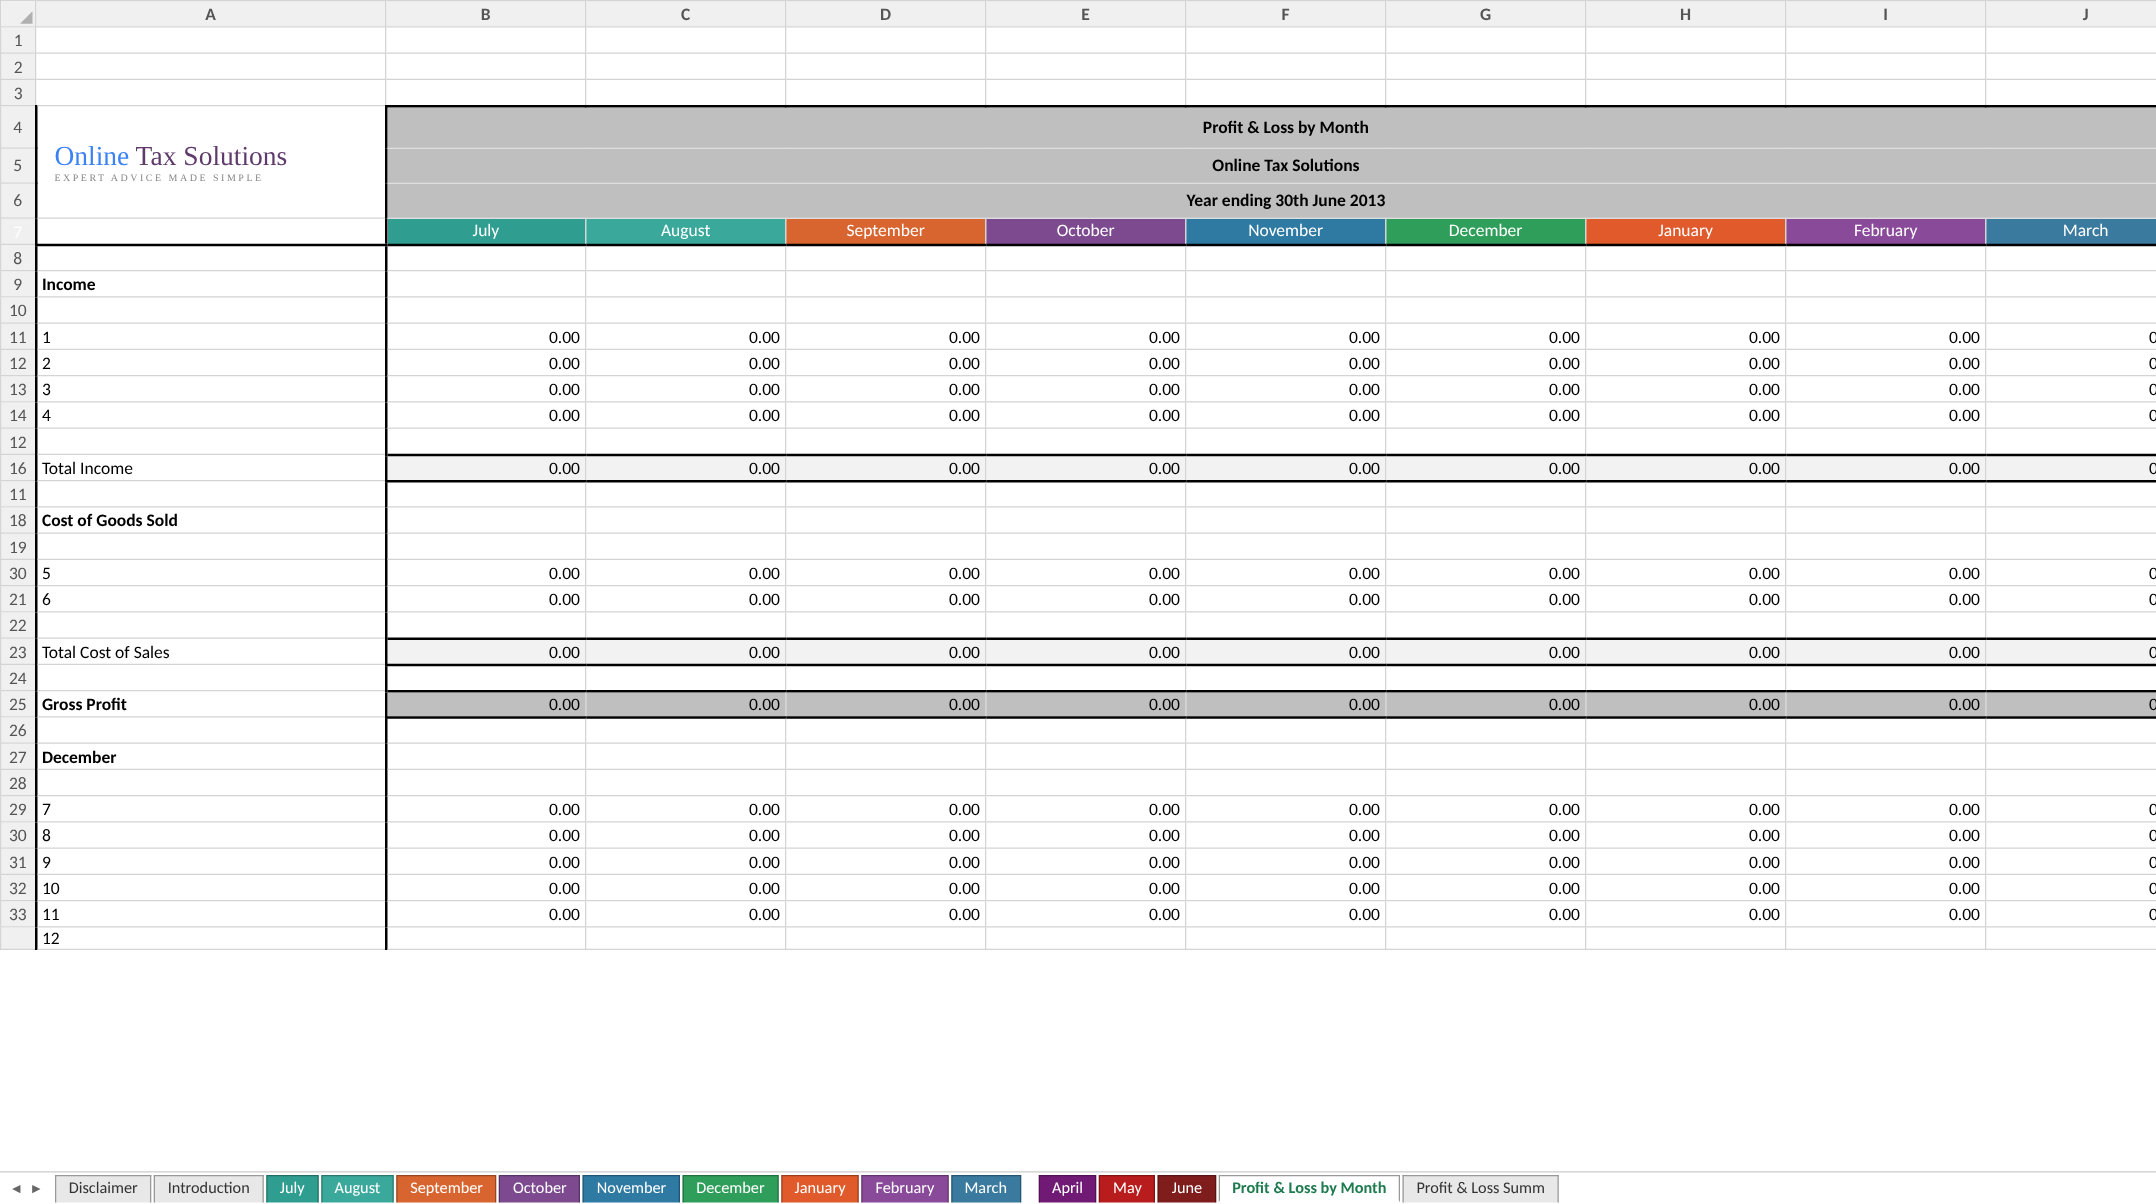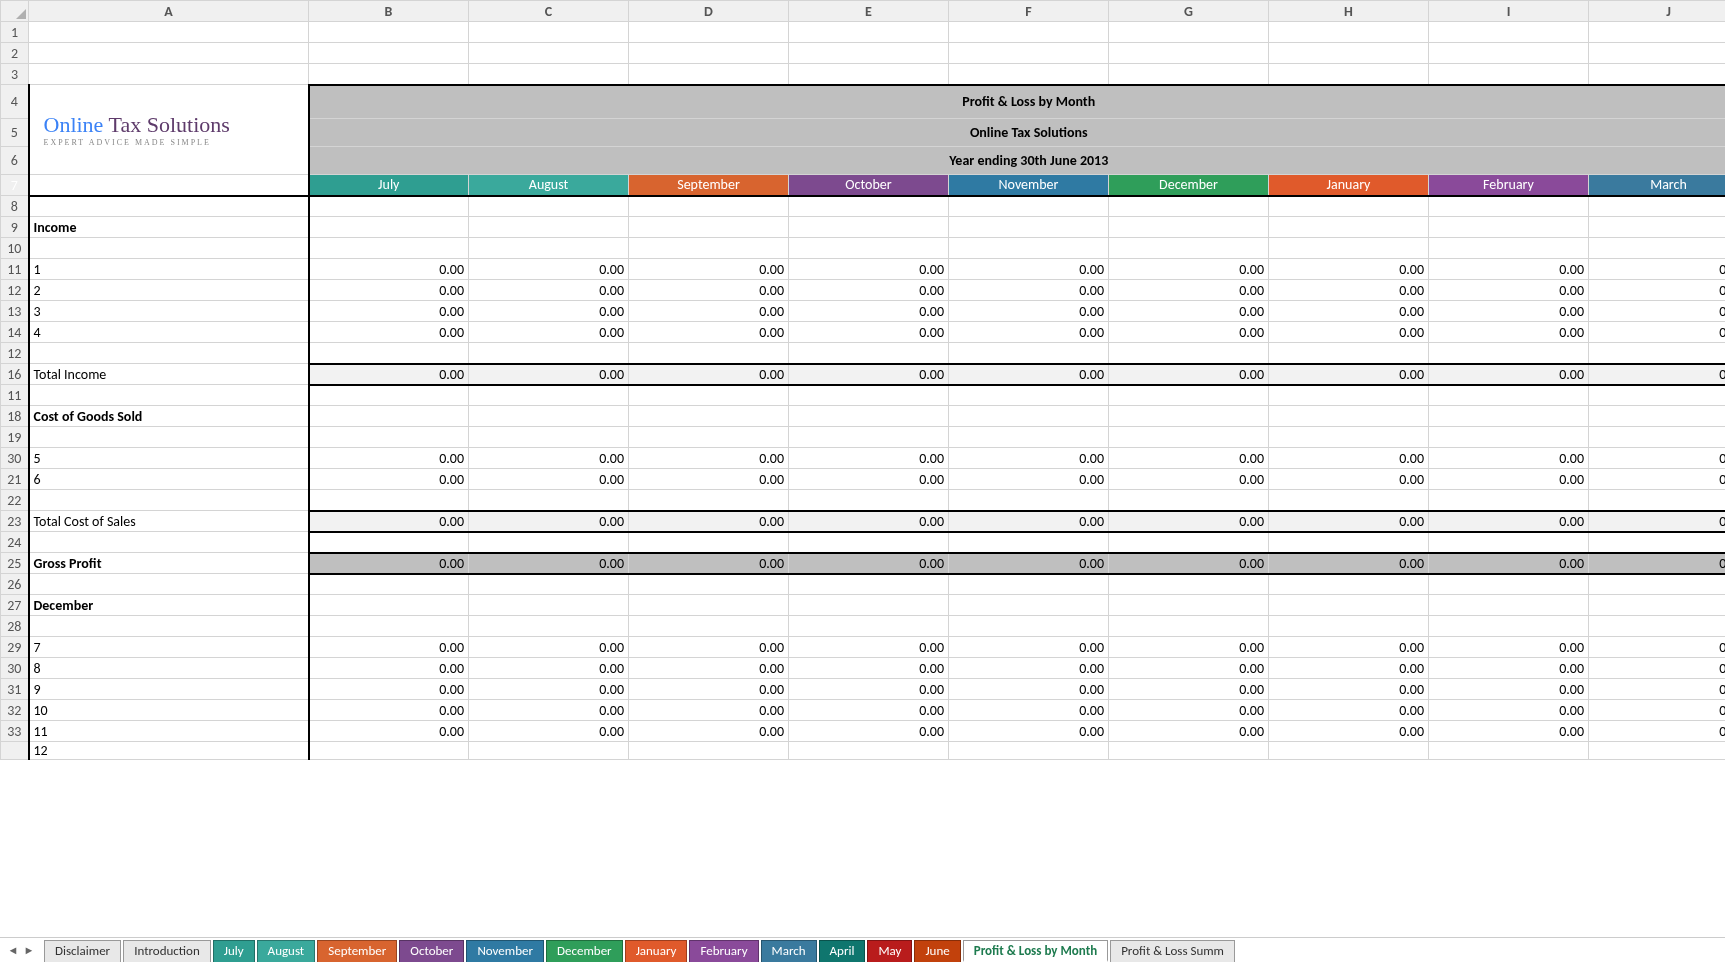--- a/index.html
+++ b/index.html
@@ -507,21 +507,21 @@
         <div class="tab">Introduction</div>
         <div class="tab colored" style="background: rgb(47, 158, 145);">July</div>
         <div class="tab colored" style="background: rgb(58, 169, 156);">August</div>
         <div class="tab colored" style="background: rgb(216, 100, 47);">September</div>
         <div class="tab colored" style="background: rgb(125, 74, 143);">October</div>
         <div class="tab colored" style="background: rgb(47, 122, 163);">November</div>
         <div class="tab colored" style="background: rgb(47, 158, 90);">December</div>
         <div class="tab colored" style="background: rgb(224, 90, 43);">January</div>
         <div class="tab colored" style="background: rgb(138, 74, 154);">February</div>
         <div class="tab colored" style="background: rgb(58, 122, 158);">March</div>
-        <div class="tab colored" style="background: #0f766e;">April</div>
+        <div class="tab colored" style="background: #701a75; margin-left: 12px;">April</div>
         <div class="tab colored" style="background: #b91c1c;">May</div>
-        <div class="tab colored" style="background: #c2410c;">June</div>
+        <div class="tab colored" style="background: #7f1d1d;">June</div>
         <div class="tab active">Profit &amp; Loss by Month</div>
         <div class="tab">Profit &amp; Loss Summ</div>
       </div>
 </div>
 
 </div>
 
 </body></html>

